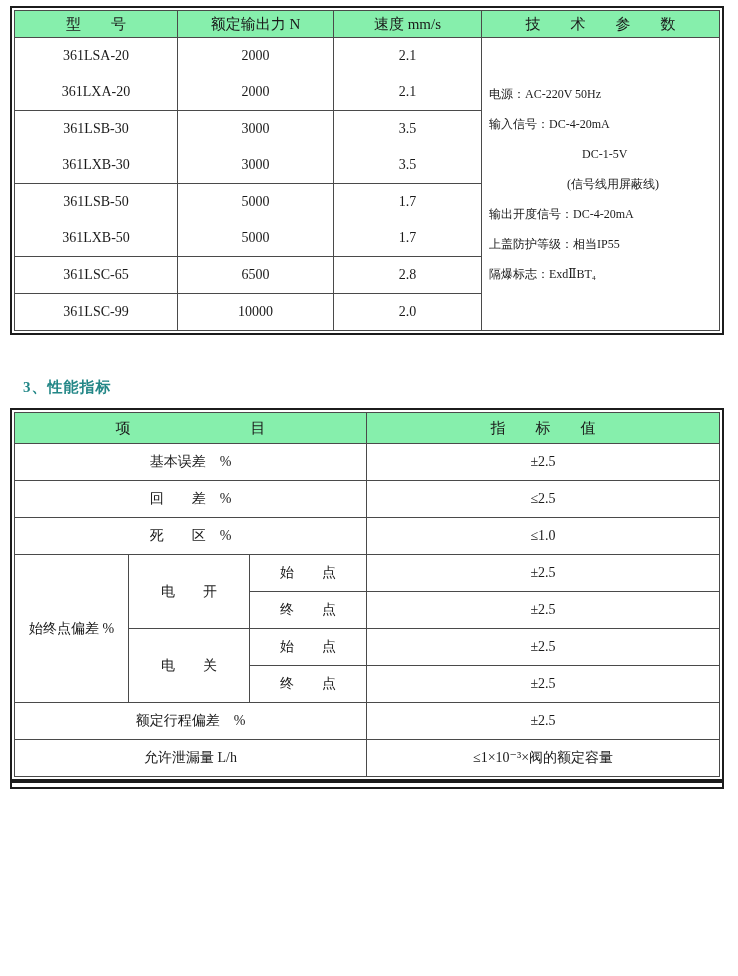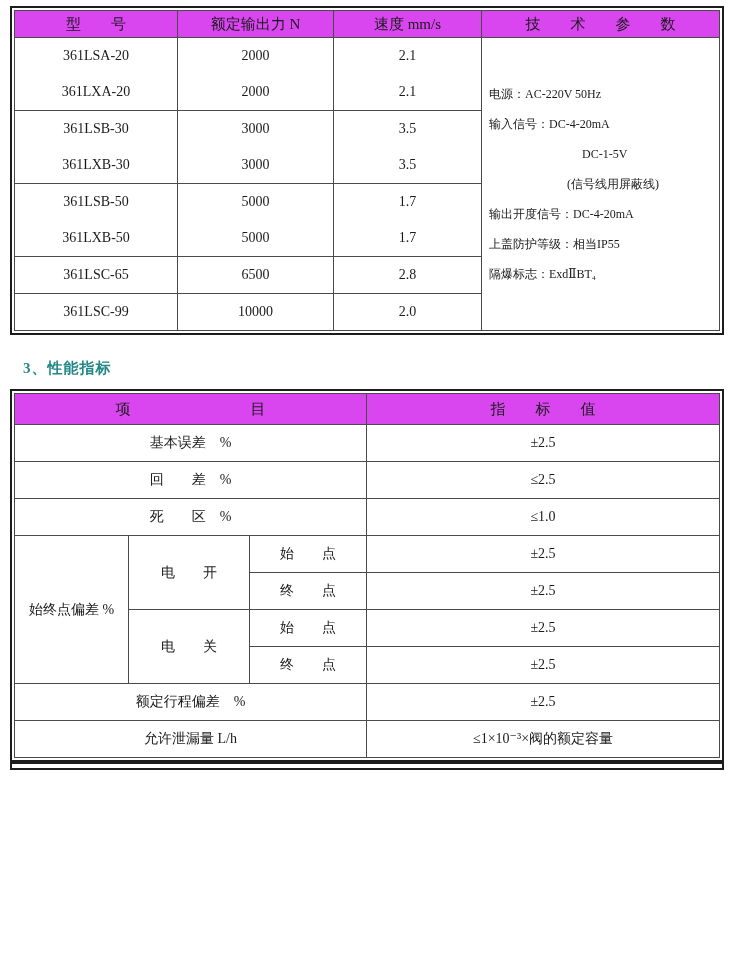--- a/index.html
+++ b/index.html
@@ -7,36 +7,36 @@
     width:738px; height:976px; overflow:hidden;
     font-family:"Liberation Serif","DejaVu Serif",serif;
     color:#1a1a1a;
   }
   .page { padding:6px 10px 0 10px; }
 
   h2.sec-title {
     font-size:15px; font-weight:bold; color:#238787;
     letter-spacing:1px; margin:6px 0 11px 13px;
   }
-  h2.sec-title.gap-lg { margin-top:24px; }
+  h2.sec-title.gap-lg { margin-top:43px; }
   h2.sec-title.gap-xl { margin-top:33px; }
 
   .tbl-frame {
     border:2px solid #1c1c1c; padding:2px; width:714px;
     background:#ffffff; box-sizing:border-box;
   }
   table {
     border-collapse:collapse; width:100%; table-layout:fixed;
     background:#ffffff;
   }
   th, td {
     border:1px solid #4a4a4a; text-align:center; vertical-align:middle;
     font-size:14px; font-weight:normal; padding:0;
   }
-  th { background:#d946ef; font-size:15px; }
+  th { background:#86efac; font-size:15px; }
 
   
   .t1 th { height:26px; }
   .t1 .line { height:36px; display:flex; align-items:center; justify-content:center; }
   .t1 td.tech {
     text-align:left; vertical-align:middle; padding:4px 2px 4px 7px; font-size:12px;
   }
   .tech .tp-line { height:30px; line-height:30px; white-space:nowrap; }
   .tech .tp-line.ind-a { padding-left:93px; }
   .tech .tp-line.ind-b { padding-left:78px; }

